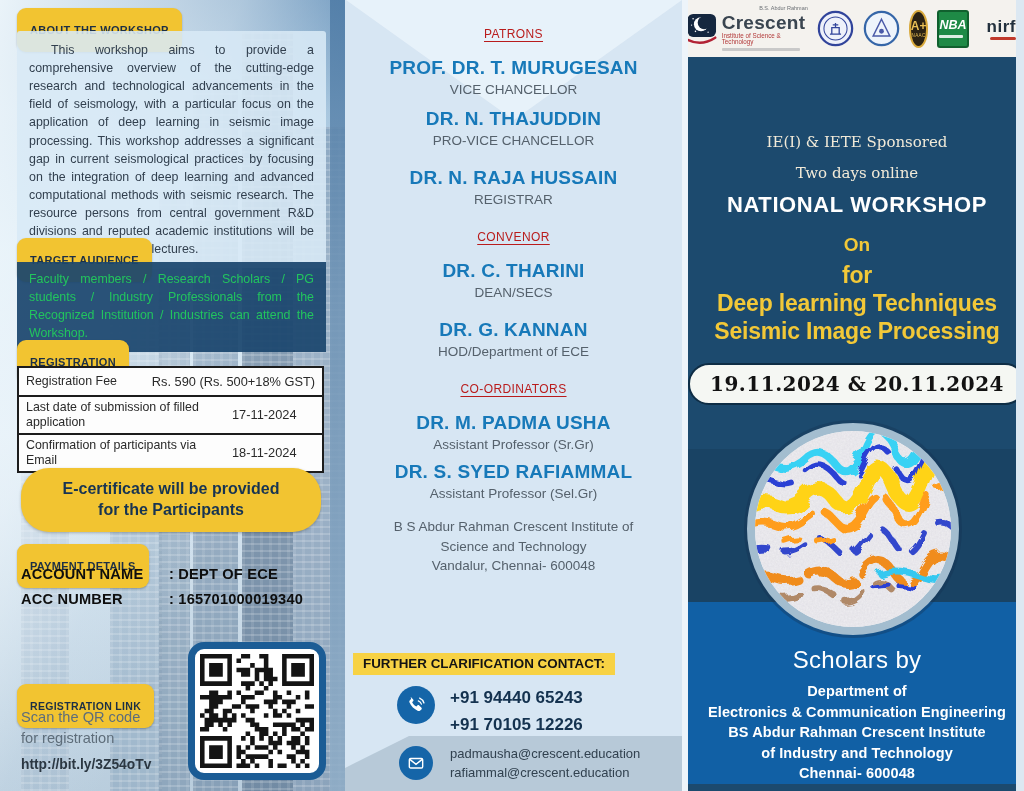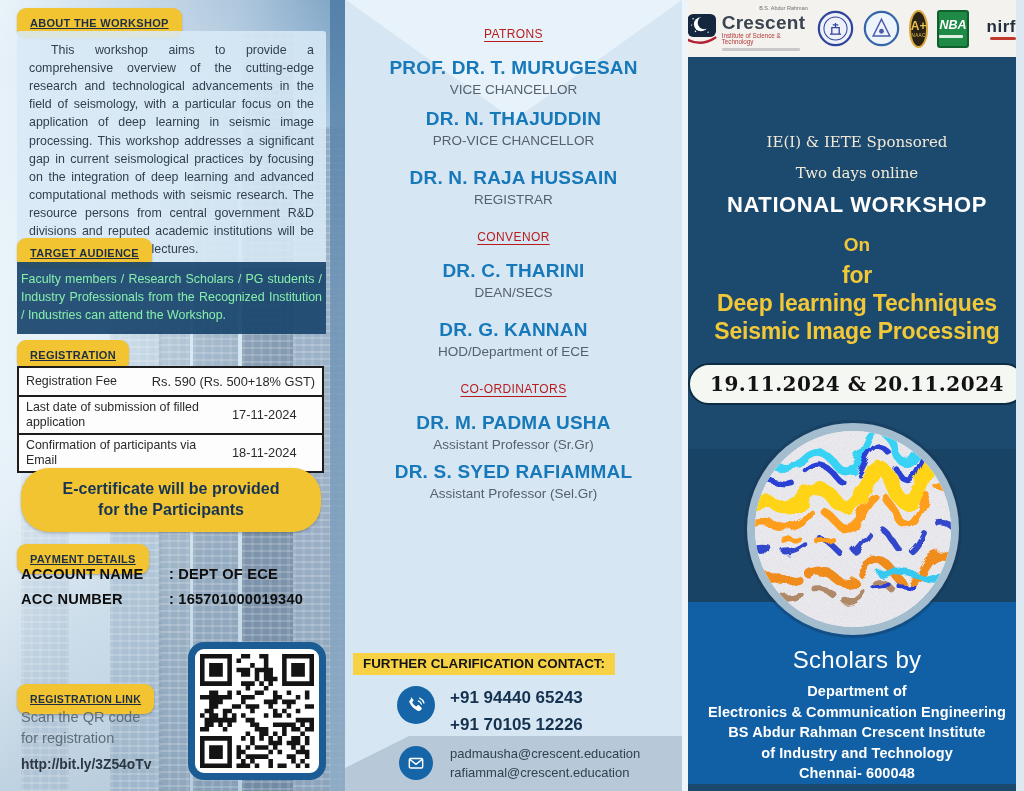--- a/index.html
+++ b/index.html
@@ -19,27 +19,27 @@
   .b3 { left:85%; top:16%; width:15%; background-color:rgba(84,114,146,.45); }
   .b4 { left:32%; top:34%; width:15%; background-color:rgba(110,140,168,.35); }
   .b5 { left:6%;  top:52%; width:14%; background-color:rgba(134,160,182,.32); }
   .b6 { left:46%; top:24%; width:9%;  background-color:rgba(74,104,138,.38); }
   .haze { position:absolute; inset:0; background:linear-gradient(115deg, rgba(242,249,253,.95) 0%, rgba(242,249,253,.55) 34%, rgba(225,240,250,.15) 52%, rgba(200,220,235,0) 66%); }
   .edge-strip { position:absolute; right:0; top:0; bottom:0; width:15px;
     background:linear-gradient(180deg,#4d7aa5 0%,#6f94b6 40%,#8fadc7 100%); opacity:.85; }
   .col-left .content { position:absolute; inset:0; z-index:2; }
 
   .pill { position:absolute; left:17px; display:inline-block; background:#F2C431; color:#1c2f45;
-    font-weight:bold; font-size:11px; letter-spacing:.3px; padding:9px 13px; border-radius:9px;
-    box-shadow:0 1px 2px rgba(0,0,0,.25); white-space:nowrap;text-decoration:underline; }
+    font-weight:bold; font-size:11px; letter-spacing:.3px; padding:16px 13px; border-radius:9px;
+    box-shadow:0 1px 2px rgba(0,0,0,.25); white-space:nowrap; }
   .about-box { position:absolute; top:31px; left:17px; width:309px; background:rgba(216,233,246,.88);
     border-radius:3px; padding:10px 12px; font-size:12.4px; line-height:1.46; color:#313f4e;
     text-align:justify; text-indent:22px; }
   .audience-box { position:absolute; top:262px; left:17px; width:309px; background:rgba(27,70,110,.93);
-    padding:9px 4px; font-size:12.4px; line-height:1.45; color:#86efac; text-align:justify; }
+    padding:9px 12px; font-size:12.4px; line-height:1.45; color:#22c55e; text-align:justify; }
 
   .reg-table { position:absolute; top:366px; left:17px; width:307px; background:#fdfdfd;
     border:2px solid #1c1c1c; }
   .rt-row { display:flex; align-items:center; border-bottom:2px solid #1c1c1c; padding:3px 7px; min-height:29px; }
   .rt-row:last-child { border-bottom:none; }
   .rt-label { flex:1 1 auto; font-size:12.4px; color:#2a2a2a; line-height:1.2; }
   .rt-value { flex:0 0 auto; font-size:12.8px; color:#2a2a2a; text-align:right; padding-left:6px; }
 
   .ecert { position:absolute; top:468px; left:21px; width:300px; background:#F2C431; border-radius:28px;
     padding:11px 10px; text-align:center; font-weight:bold; font-size:16px; color:#173452; line-height:1.3;
@@ -217,20 +217,25 @@
       <div class="p-role">DEAN/SECS</div>
       <div class="p-name" style="margin-top:19px">DR. G. KANNAN</div>
       <div class="p-role">HOD/Department of ECE</div>
 
       <div class="mid-h" style="margin-top:23px">CO-ORDINATORS</div>
       <div class="p-name" style="margin-top:15px">DR. M. PADMA USHA</div>
       <div class="p-role">Assistant Professor (Sr.Gr)</div>
       <div class="p-name" style="margin-top:9px">DR. S. SYED RAFIAMMAL</div>
       <div class="p-role">Assistant Professor (Sel.Gr)</div>
 
+      <div class="addr">
+        <div>B S Abdur Rahman Crescent Institute of</div>
+        <div>Science and Technology</div>
+        <div>Vandalur, Chennai- 600048</div>
+      </div>
     </div>
 
     <div class="contact-label">FURTHER CLARIFICATION CONTACT:</div>
 
     <div class="phone-block">
       <div class="icon-circle phone-circle">
         <svg viewBox="0 0 24 24" width="22" height="22">
           <path fill="#fff" d="M6.4 3.4 8.9 5.9c.5.5.5 1.3.1 1.8L7.8 9c.9 2 2.6 3.7 4.6 4.6l1.3-1.2c.5-.4 1.3-.4 1.8.1l2.5 2.5c.5.5.4 1.4-.1 1.9l-1.6 1.3c-.6.5-1.4.6-2.1.3C10 16.7 6.6 13.3 4.8 9.1c-.3-.7-.2-1.5.3-2.1L6.6 5.4c.5-.6-.7-1.5-.2-2z"></path>
           <path fill="none" stroke="#fff" stroke-width="1.4" stroke-linecap="round" d="M14.5 7.5q2.6 1 3.4 3.5M16 4.5q3.6 1.6 4.7 5.3"></path>
         </svg>

